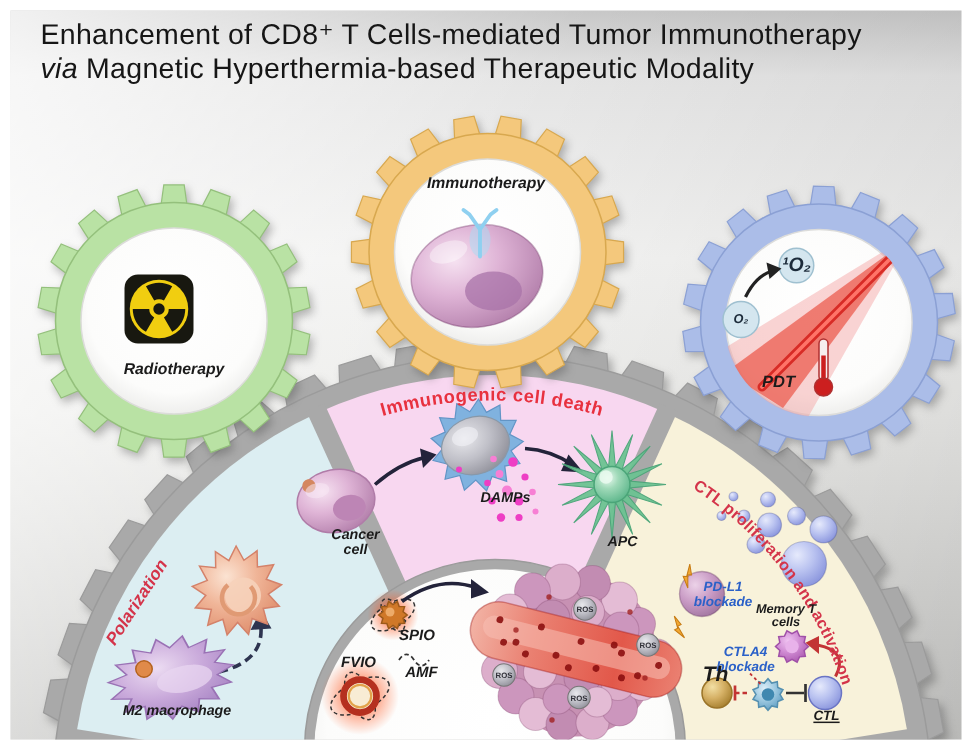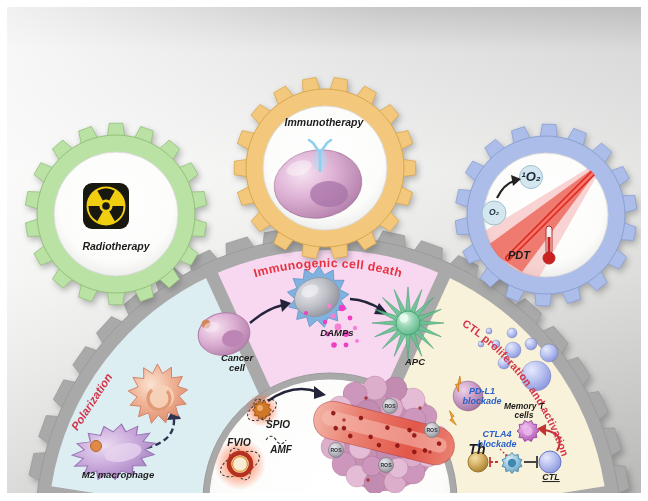--- a/index.html
+++ b/index.html
@@ -326,20 +326,24 @@
 
       <g font-size="5.2" font-weight="bold" fill="#33333b" text-anchor="middle">
         <text x="390" y="408">ROS</text>
         <text x="432" y="432">ROS</text>
         <text x="336" y="452">ROS</text>
         <text x="386" y="467">ROS</text>
       </g>
     </g>
   </svg>
 
+  <div class="title">
+    <div>Enhancement of CD8⁺ T Cells-mediated Tumor Immunotherapy</div>
+    <div><i>via</i><span> Magnetic Hyperthermia-based Therapeutic Modality</span></div>
+  </div>
 
   <div class="lbl" style="left:116px;top:247px;font-size:10.5px;">Radiotherapy</div>
   <div class="lbl" style="left:324px;top:123px;font-size:10.5px;">Immunotherapy</div>
   <div class="lbl" style="left:519px;top:255px;font-size:11px;">PDT</div>
   <div class="lbl" style="left:494px;top:213px;font-size:8.5px;color:#1c2b3a;">O₂</div>
   <div class="lbl" style="left:531px;top:177px;font-size:13px;color:#1c2b3a;">¹O₂</div>
 
   <div class="lbl rot-pol" style="left: 92px; top: 402px; font-size: 11.5px; color: rgb(212, 52, 74);">Polarization</div>
   <div class="lbl" style="left:118px;top:475px;">M2 macrophage</div>
 

